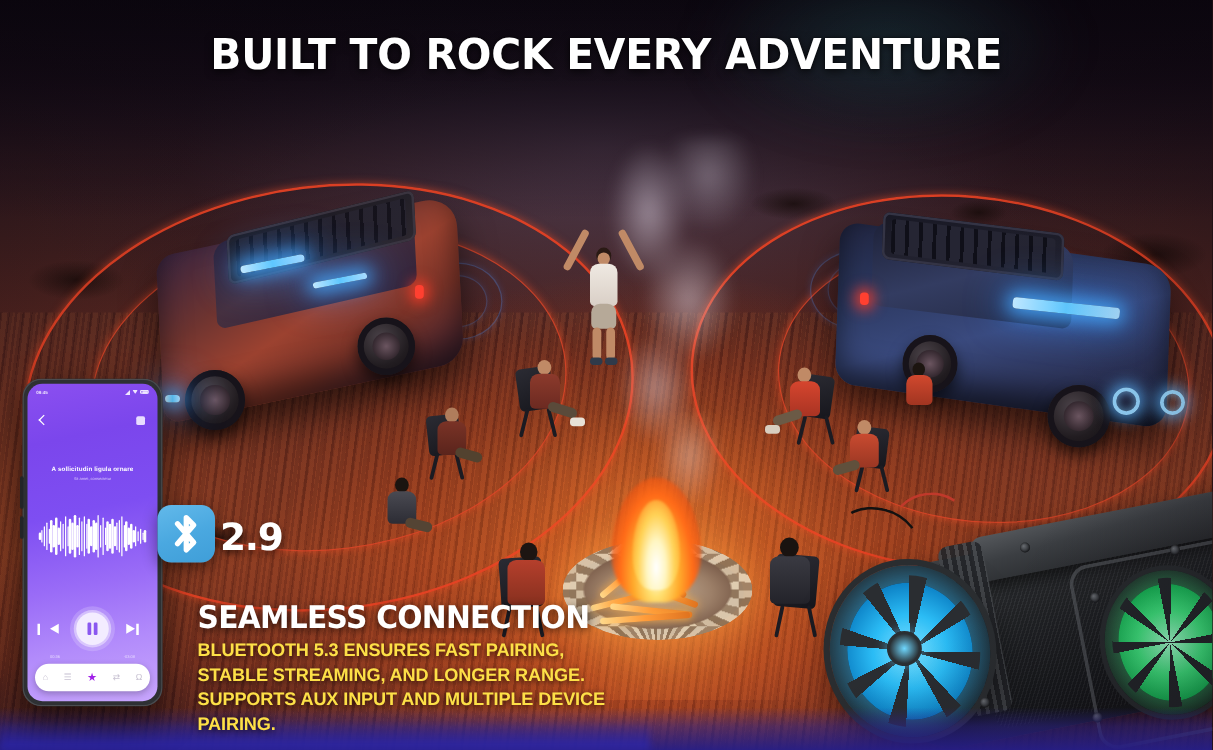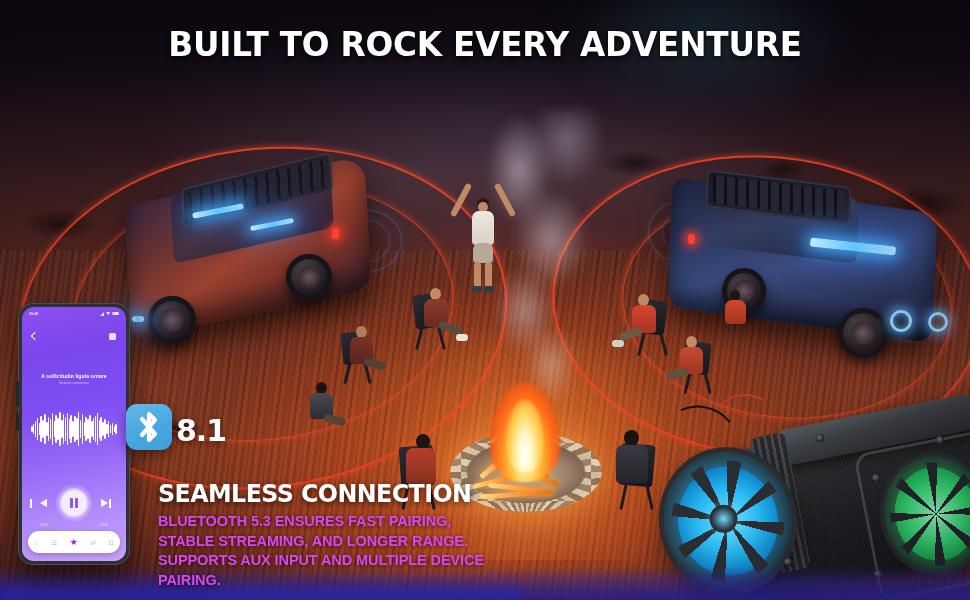--- a/index.html
+++ b/index.html
@@ -381,21 +381,21 @@
     position:absolute; left:158px; top:479px;
     font-size:25px; font-weight:900; color:#ffffff;
     font-family:"DejaVu Sans", sans-serif;
     letter-spacing:-0.6px;
     transform: scaleX(0.95); transform-origin: left center;
     text-shadow: 0 2px 7px rgba(0,0,0,0.7);
   }
   #feat-body {
     position:absolute; left:158px; top:512px; width:330px;
     font-size:14.5px; line-height:19.5px;
-    font-weight:700; color:#d946ef;
+    font-weight:700; color:#fde047;
     font-family:"Liberation Sans", sans-serif;
     letter-spacing:-0.1px;
     text-shadow: 0 1px 5px rgba(0,0,0,0.75);
   }
 
   
   #speaker { position:absolute; left:640px; top:398px; width:340px; height:210px; }
   #spk-body {
     position:absolute; left:52px; top:34px; width:300px; height:150px;
     background: linear-gradient(170deg,#4a4c4f 0%, #35373a 14%, #25272a 38%, #1a1c1f 68%, #121316 100%);
@@ -777,18 +777,18 @@
           <span class="tab">Ω</span>
         </div>
     </div>
   </div>
 
   <div id="bt-badge">
     <svg width="26" height="34" viewBox="0 0 26 34" aria-hidden="true">
       <path d="M6 9 L19 24 L13 30 L13 4 L19 10 L6 25" fill="none" stroke="#ffffff" stroke-width="4.2" stroke-linecap="round" stroke-linejoin="round"></path>
     </svg>
   </div>
-  <div id="bt-ver">8.1</div>
+  <div id="bt-ver">2.9</div>
 
   <div id="feat-title">SEAMLESS CONNECTION</div>
   <div id="feat-body">BLUETOOTH 5.3 ENSURES FAST PAIRING, STABLE STREAMING, AND LONGER RANGE. SUPPORTS AUX INPUT AND MULTIPLE DEVICE PAIRING.</div>
 
 </div>
 
 </body></html>

